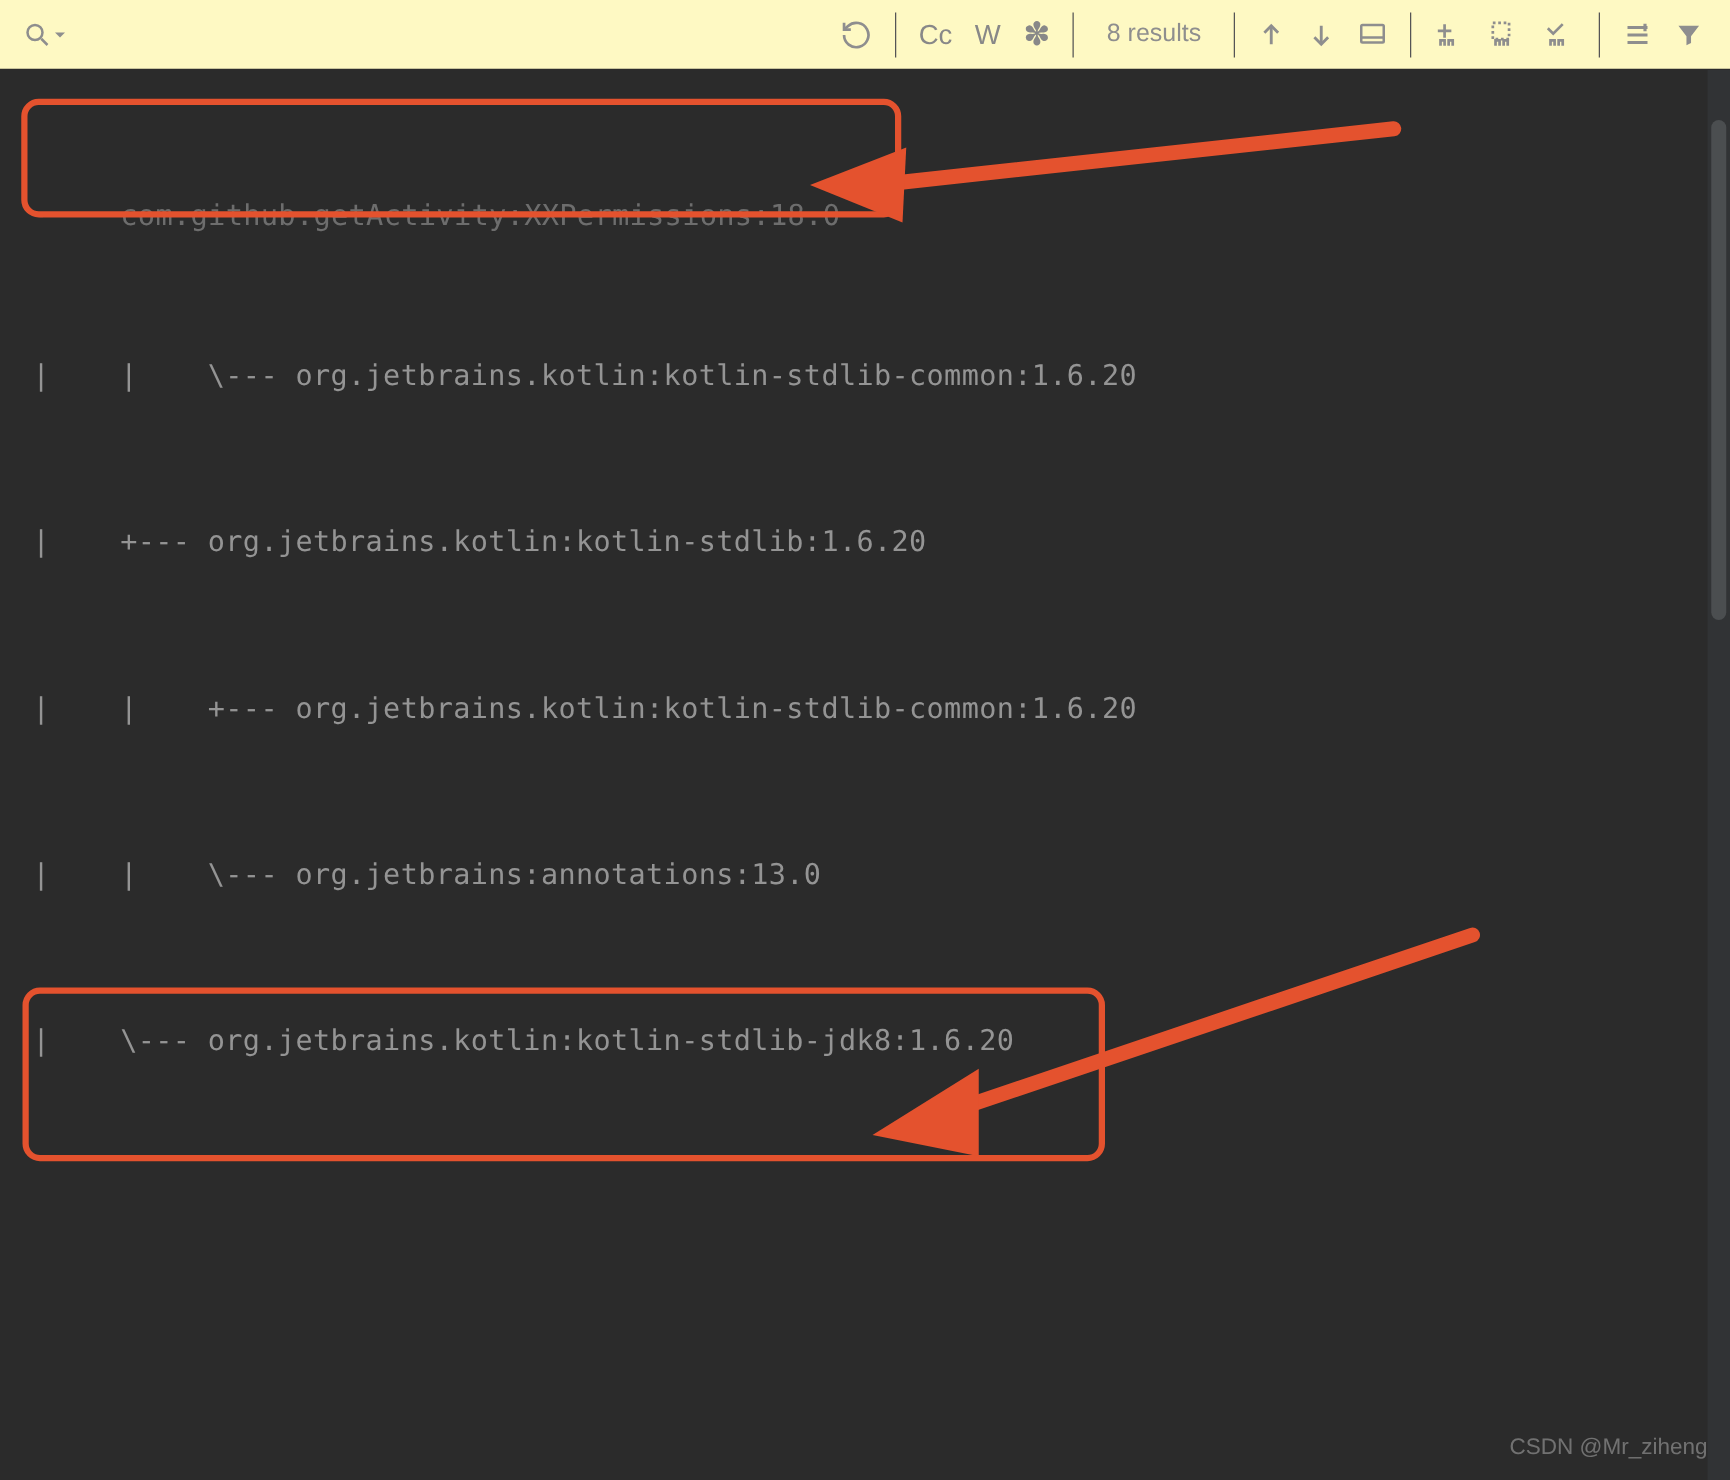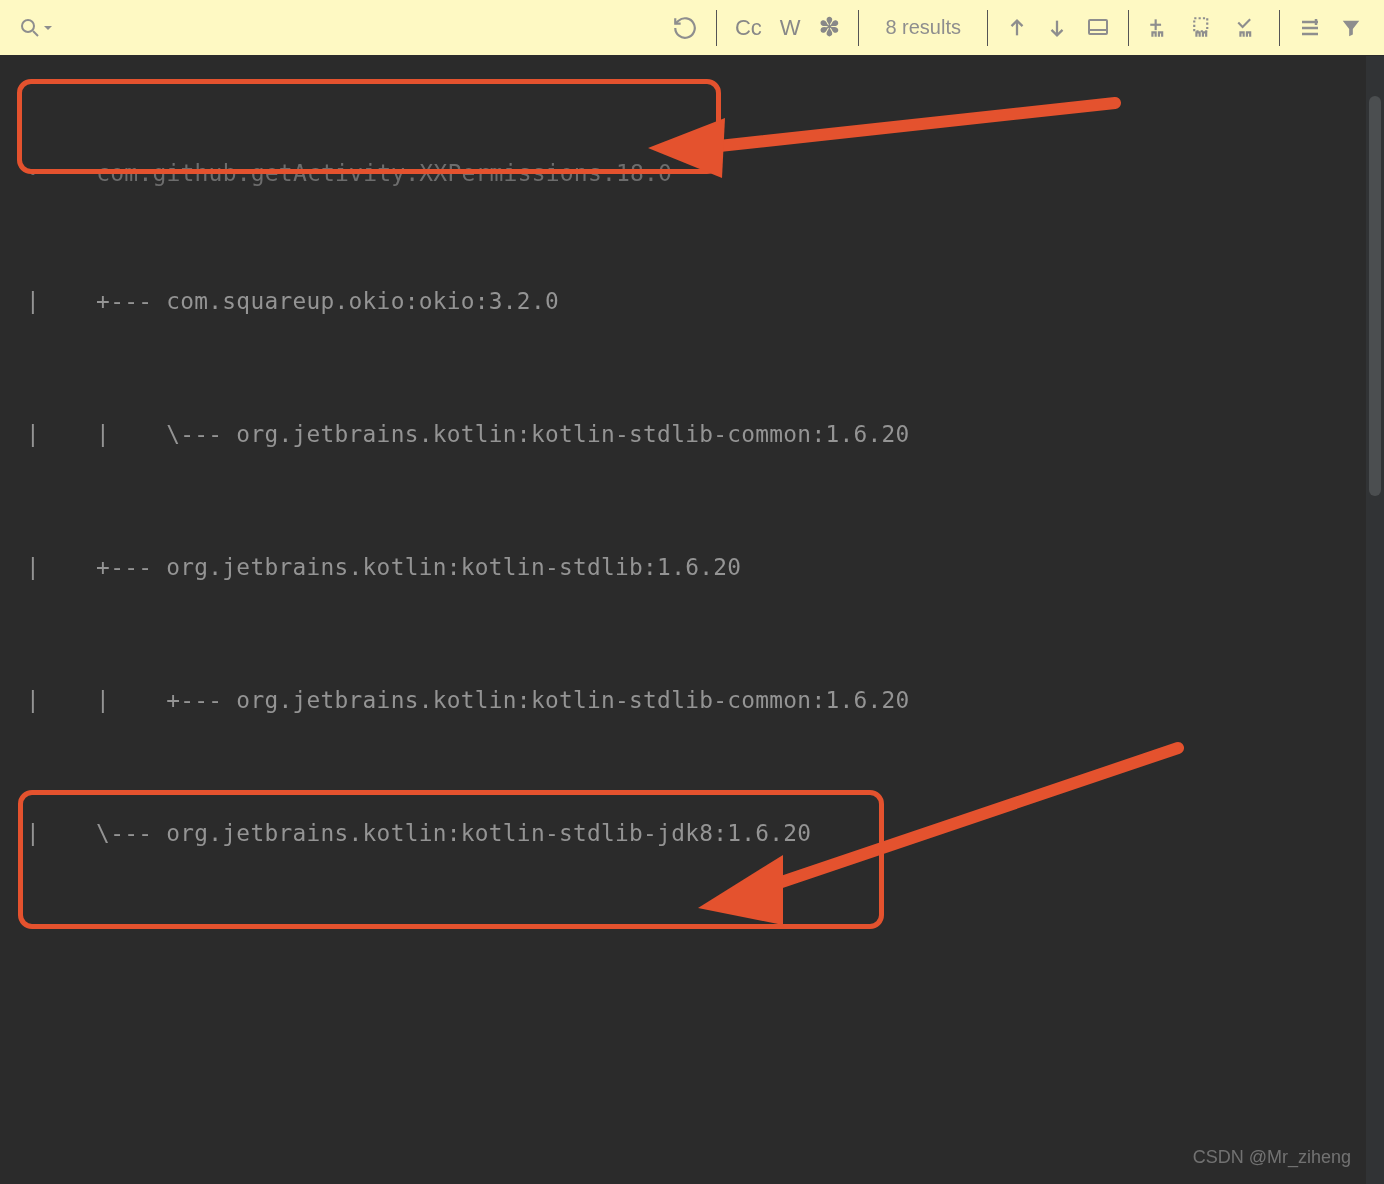--- a/index.html
+++ b/index.html
@@ -58,21 +58,21 @@
   .hl {
     position:absolute;
     border:5px solid #e4522e;
     border-radius:14px;
     pointer-events:none;
   }
   
   .arrow { position:absolute; pointer-events:none; }
   
   .watermark {
-    position:absolute; right:33px; bottom:16px;
+    position:absolute; right:18px; bottom:16px;
     font-family:-apple-system,Helvetica,Arial,sans-serif;
     font-size:18px; color:rgba(200,200,200,0.45);text-align:right;
   }
   
   .scrollbar { position:absolute; right:0; top:56px; bottom:0; width:18px; background:#313335; }
   .scrollbar .thumb { position:absolute; left:3px; right:3px; top:40px; height:400px; background:#4b4e50; border-radius:6px; }
 </style>
 </head>
 <body>
 
@@ -168,24 +168,24 @@
     <span class="tb-icon">
       <svg width="22" height="22" viewBox="0 0 24 24" fill="#8e8e8e">
           <path d="M3 4h18l-7 9v6l-4 2v-8z"></path>
         </svg>
     </span>
   </div>
 </div>
 
 <div class="content">
   <div class="truncated-top">·    com.github.getActivity:XXPermissions:18.0</div>
-  <span class="line">|    +--- com.squareup.okio:okio:3.2.0</span>
   <span class="line">|    |    \--- org.jetbrains.kotlin:kotlin-stdlib-common:1.6.20</span>
   <span class="line">|    +--- org.jetbrains.kotlin:kotlin-stdlib:1.6.20</span>
   <span class="line">|    |    +--- org.jetbrains.kotlin:kotlin-stdlib-common:1.6.20</span>
+  <span class="line">|    |    \--- org.jetbrains:annotations:13.0</span>
   <span class="line">|    \--- org.jetbrains.kotlin:kotlin-stdlib-jdk8:1.6.20</span>
   
   
   
   
   
   
   
   
   

